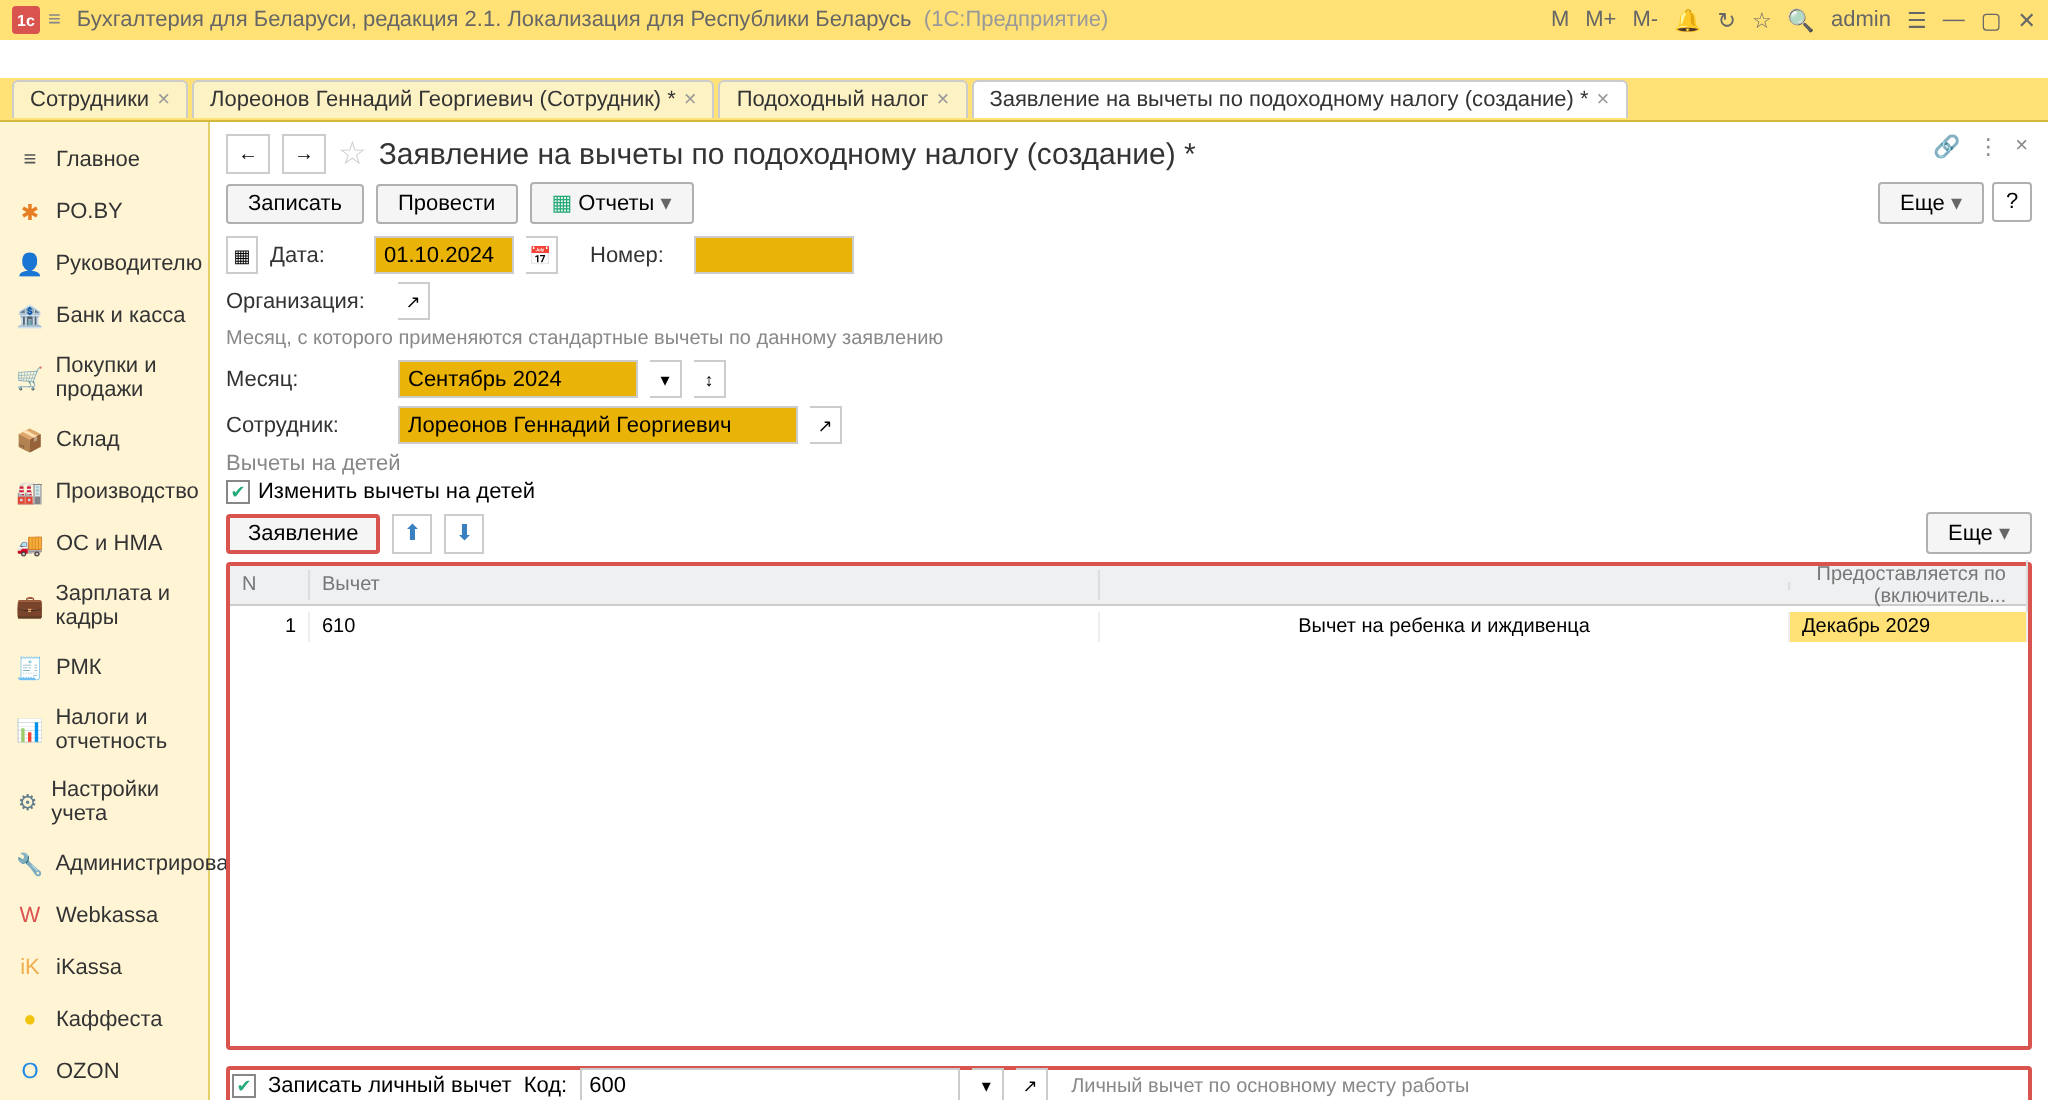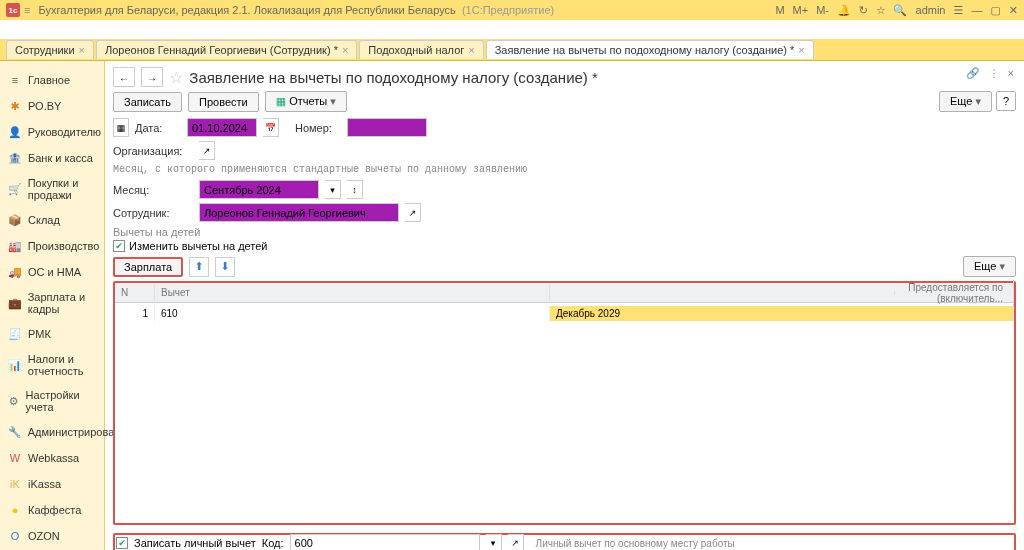--- a/index.html
+++ b/index.html
@@ -25,25 +25,25 @@
 .doc-title{font-size:15px;color:#333;font-weight:normal;}
 .doc-title-end{position:absolute;right:10px;top:6px;display:flex;gap:8px;color:#888;}
 .toolbar{display:flex;gap:6px;margin-bottom:6px;align-items:center;}
 .btn{border:1px solid #b0b0b0;background:#f5f5f5;padding:3px 10px;border-radius:2px;cursor:pointer;font-size:11px;}
 .btn.primary{background:#ffe176;border-color:#d4b93f;}
 .btn.drop::after{content:" ▾";color:#666;}
 .tb-right{margin-left:auto;display:flex;gap:4px;}
 .q-btn{border:1px solid #b0b0b0;background:#fff;width:20px;height:20px;display:inline-flex;align-items:center;justify-content:center;border-radius:2px;cursor:pointer;}
 .form-row{display:flex;align-items:center;gap:6px;margin-bottom:4px;font-size:11px;}
 .form-row label{color:#333;min-width:46px;}
-.fld{border:1px solid #ccc;background:#a21caf;height:19px;padding:2px 4px;font-size:11px;}
+.fld{border:1px solid #ccc;background:#eab308;height:19px;padding:2px 4px;font-size:11px;}
 .fld.date{width:70px;}
 .fld.wide{width:200px;}
 .pick{border:1px solid #ccc;border-left:none;background:#fff;width:16px;height:19px;display:inline-flex;align-items:center;justify-content:center;font-size:9px;cursor:pointer;}
-.note{color:#888;font-size:10px;line-height:1.2;margin:4px 0;font-family:Liberation Mono, monospace;}
+.note{color:#888;font-size:10px;line-height:1.2;margin:4px 0;}
 .section-title{color:#888;font-size:11px;margin-top:2px;}
 .chk-row{display:flex;align-items:center;gap:4px;margin:2px 0;}
 .chk{width:12px;height:12px;border:1px solid #888;display:inline-flex;align-items:center;justify-content:center;font-size:9px;color:#2a7;}
 .tbl-tools{display:flex;gap:6px;margin:4px 0;align-items:center;}
 .btn.highlighted{border:2px solid #d9534f;padding:2px 9px;}
 .arrow-btn{border:1px solid #ccc;background:#fff;width:20px;height:20px;display:inline-flex;align-items:center;justify-content:center;cursor:pointer;color:#3a7fbf;}
 .tbl-more{margin-left:auto;}
 .tbl{border:2px solid #d9534f;border-radius:2px;}
 .tbl-head{display:flex;background:#eef0f2;border-bottom:1px solid #ccc;height:20px;align-items:center;}
 .th{padding:2px 6px;color:#777;font-size:10px;border-right:1px solid #ddd;}
@@ -238,36 +238,37 @@
       <span class="pick">↗</span>
     </div>
 
     <div class="section-title">Вычеты на детей</div>
     <div class="chk-row">
       <span class="chk">✔</span>
       <span>Изменить вычеты на детей</span>
     </div>
 
     <div class="tbl-tools">
-      <button class="btn highlighted">Зарплата</button>
+      <button class="btn highlighted">Заявление</button>
       <span class="arrow-btn">⬆</span>
       <span class="arrow-btn">⬇</span>
       <button class="btn drop tbl-more">Еще</button>
     </div>
 
     <div class="tbl">
       <div class="tbl-head">
         <div class="th n">N</div>
         <div class="th code">Вычет</div>
         <div class="th desc"></div>
         <div class="th last">Предоставляется по (включитель...</div>
       </div>
       <div class="tbl-row">
         <div class="td n">1</div>
         <div class="td code">610</div>
+        <div class="td desc">Вычет на  ребенка и иждивенца</div>
         <div class="td last">Декабрь 2029</div>
       </div>
       <div class="tbl-body"></div>
     </div>
 
     <div class="sec2">
 
       <div class="pv-row hl">
         <span class="chk">✔</span>
         <span class="pv-label">Записать личный вычет</span>

